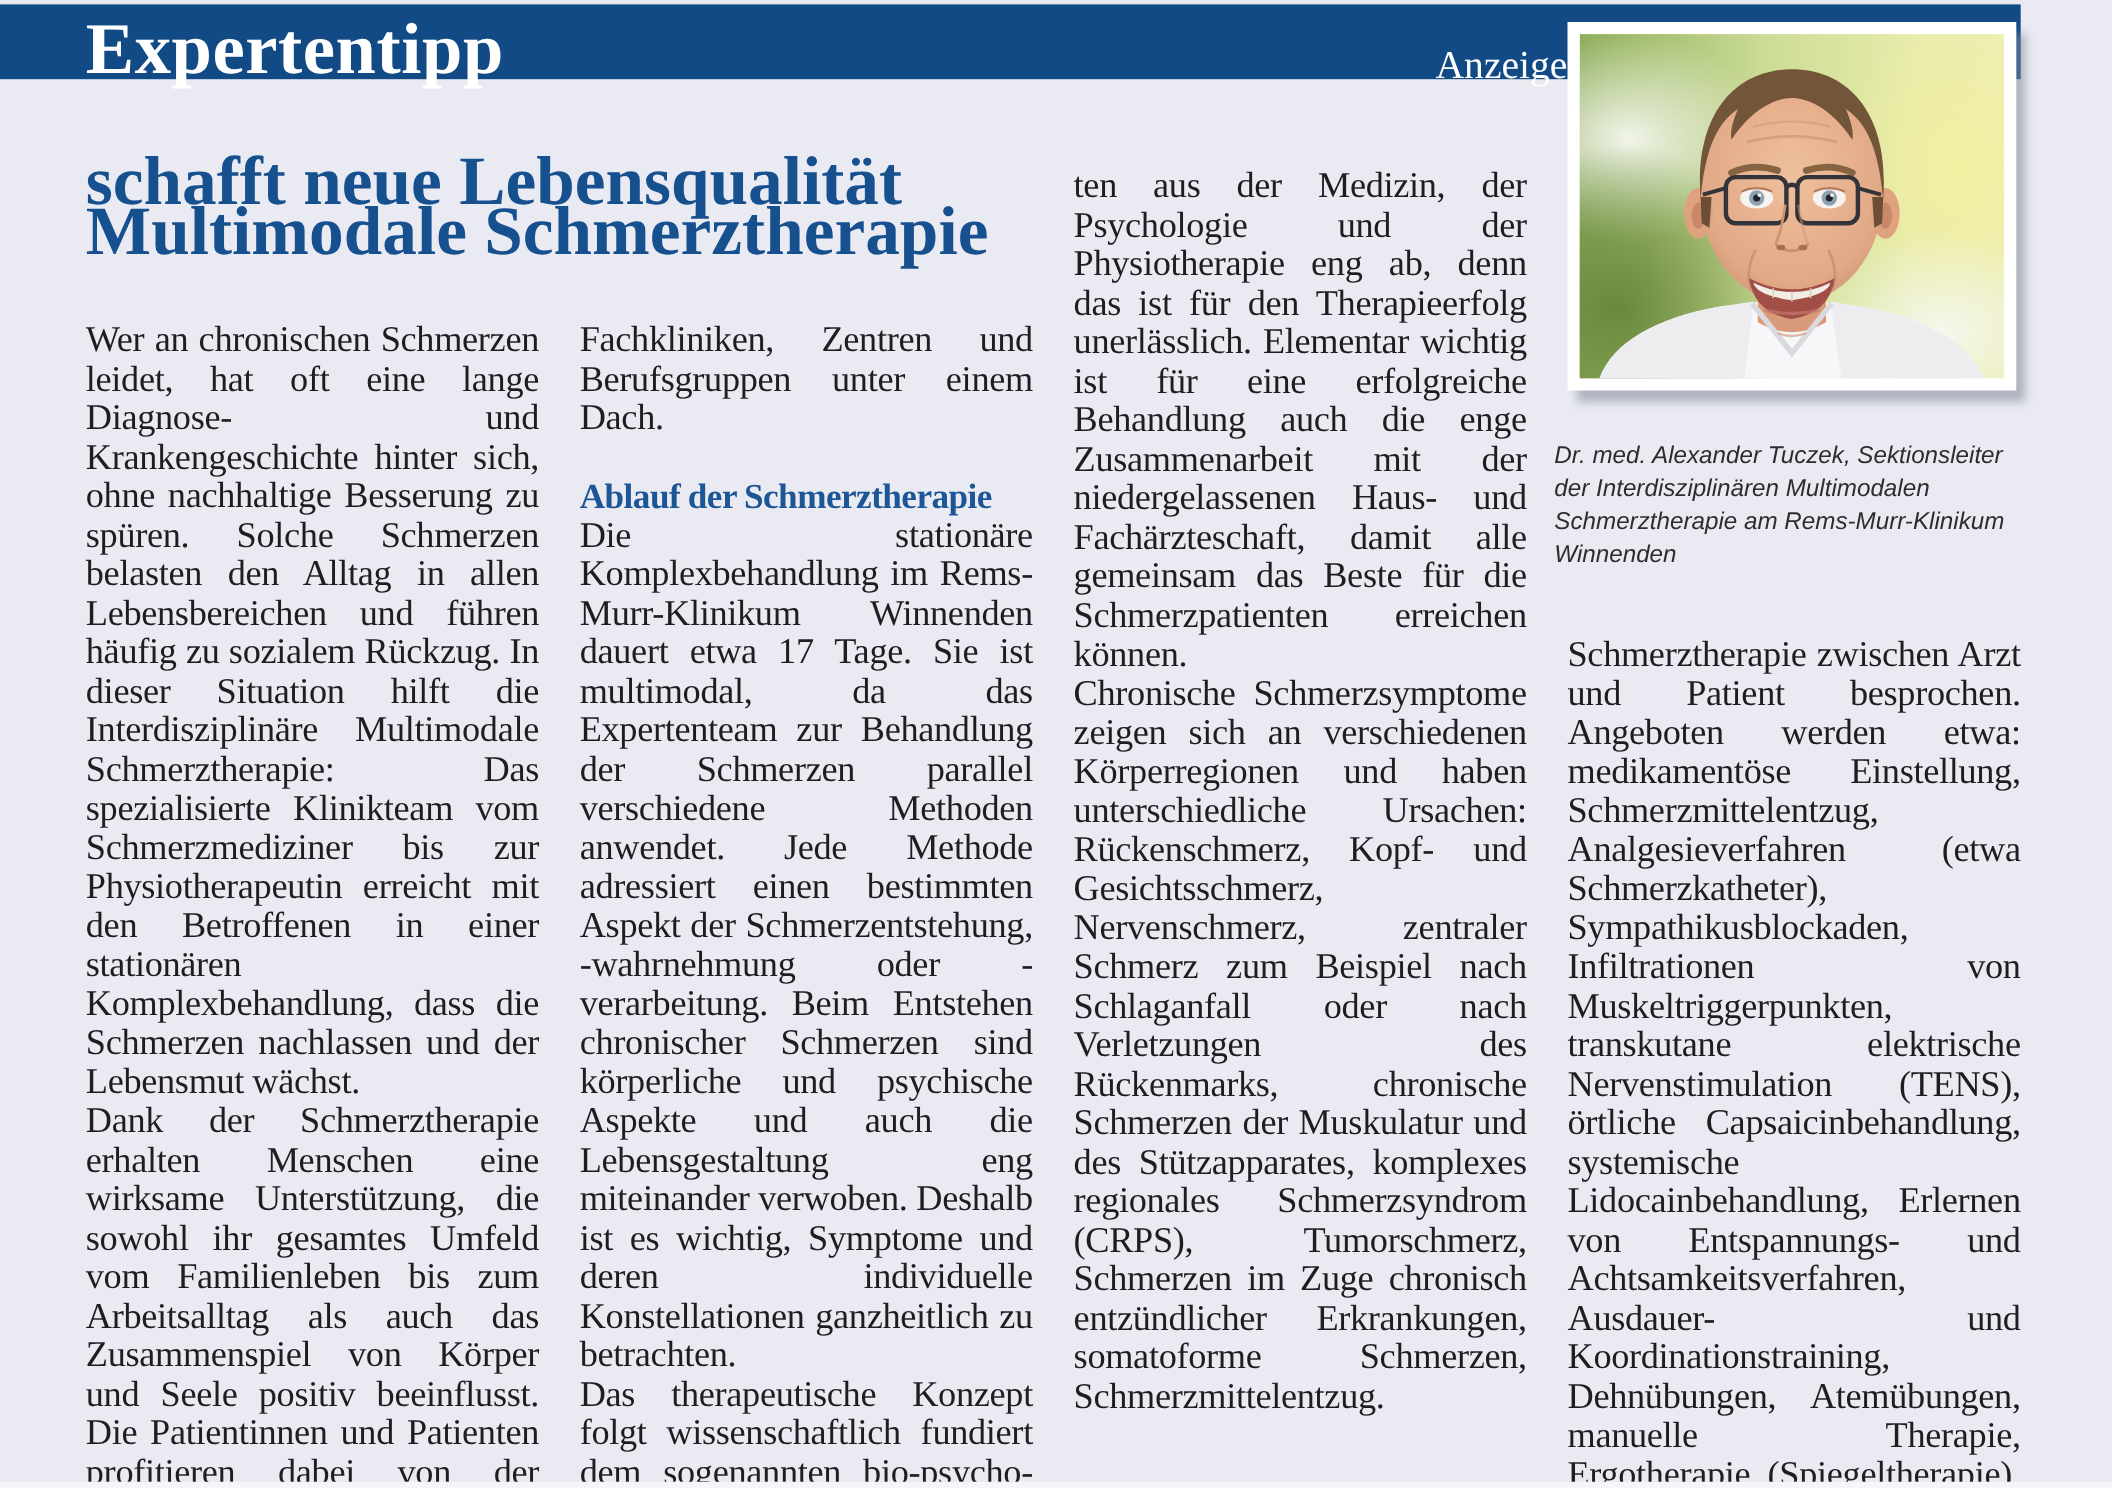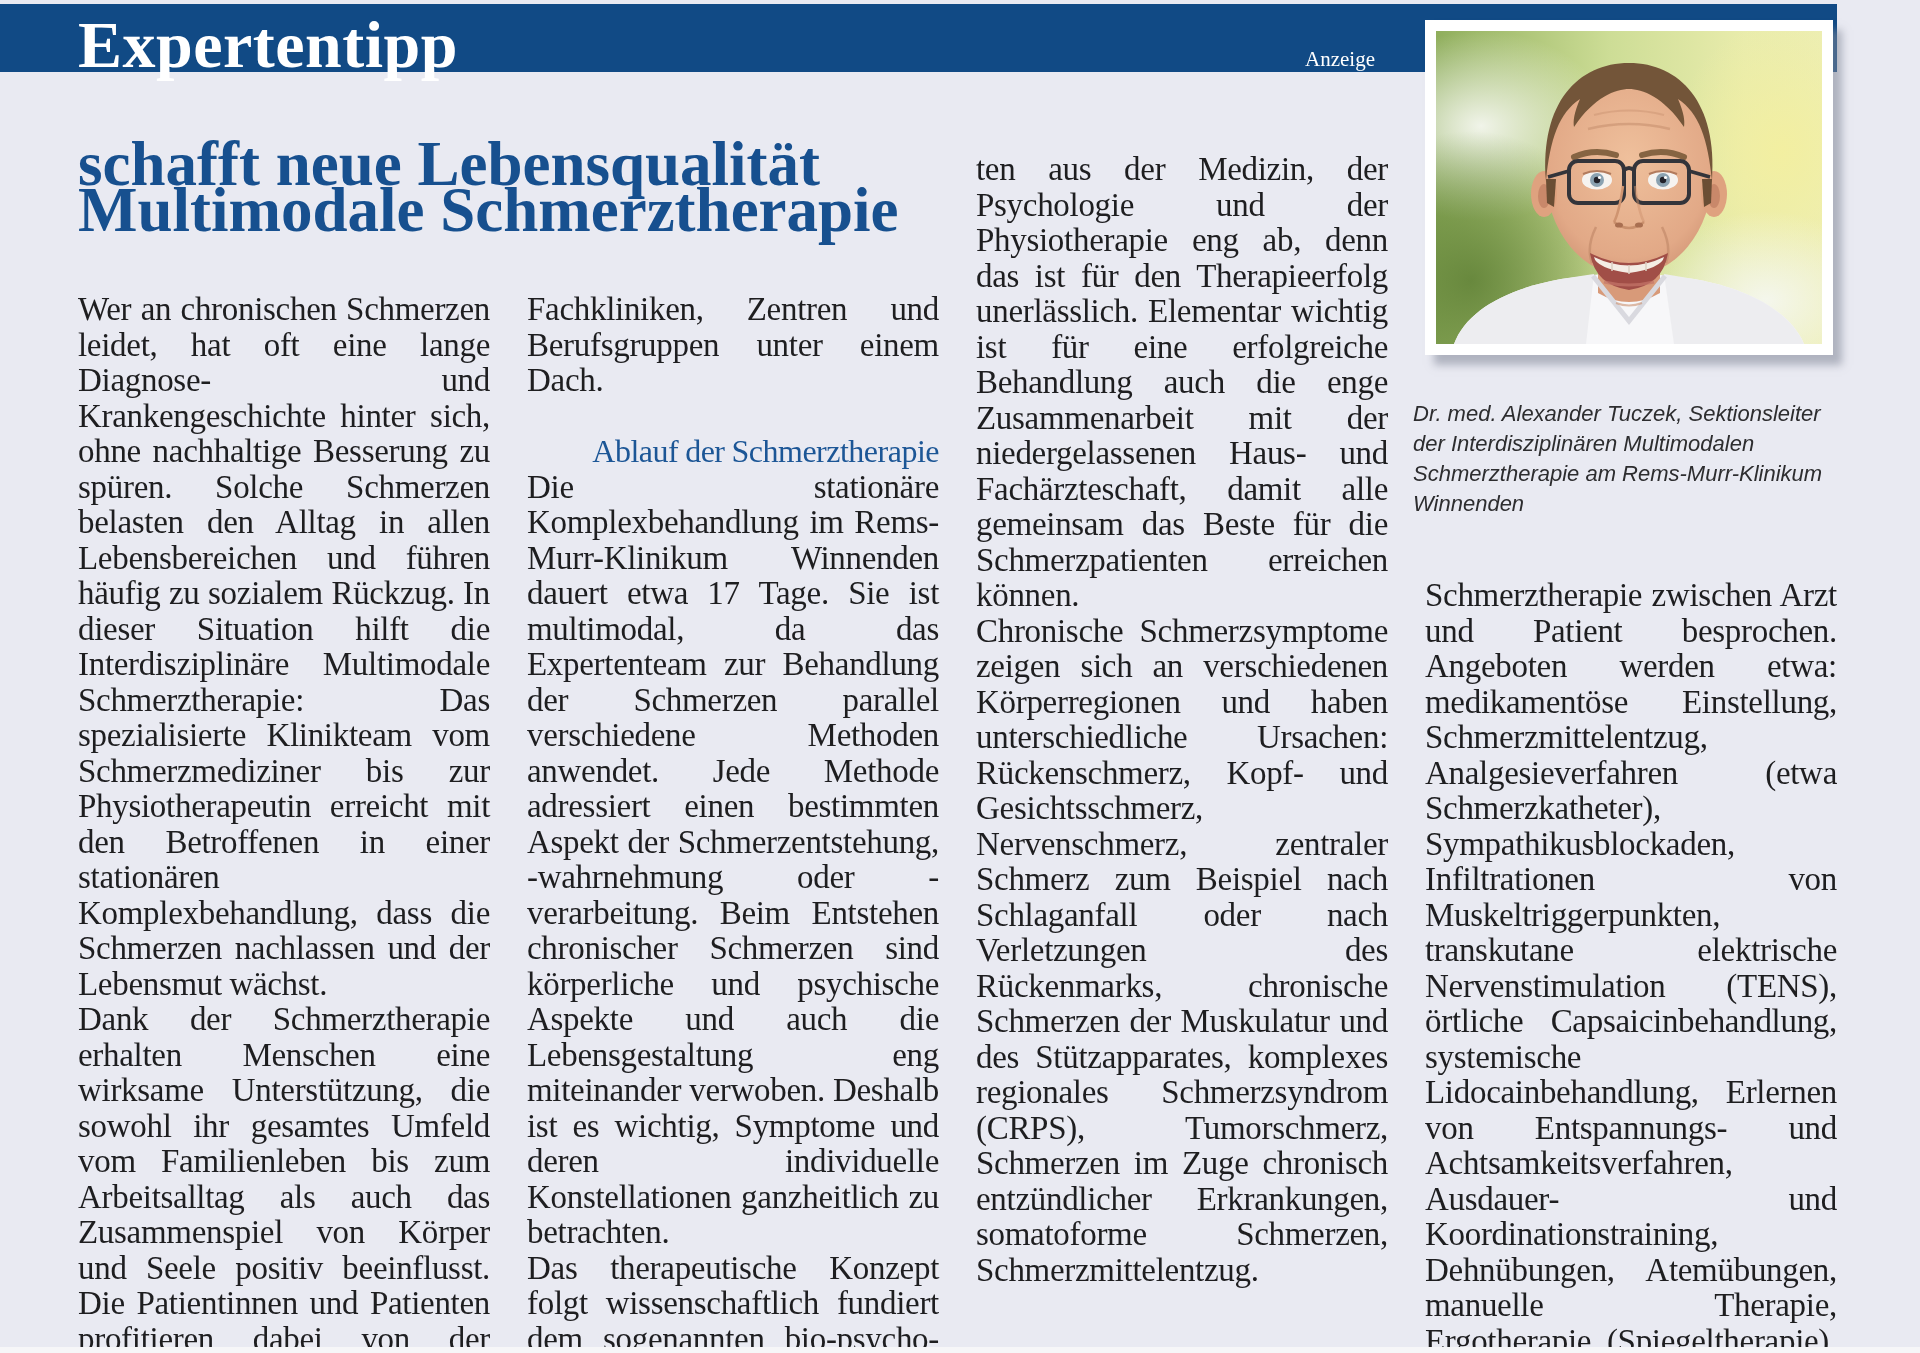--- a/index.html
+++ b/index.html
@@ -15,21 +15,21 @@
     position:absolute; left:0; top:4px; width:1837px; height:68px;
     background:var(--header_bar, #114a85);
   }
   .masthead {
     position:absolute; left:78px; top:0; height:82px; line-height:82px;
     font-size:66px; font-weight:bold; color:var(--masthead_text,#ffffff);
     letter-spacing:0.5px;
   }
   .ad-label {
     position:absolute; left:1305px; top:0; height:82px; line-height:82px;
-    padding-top:14px; font-size:21px; color:var(--masthead_text,#ffffff);
+    padding-top:14px; font-size:36px; color:var(--masthead_text,#ffffff);
   }
   
   .headline {
     position:absolute; left:78px; top:141px; width:1000px;
     font-size:63px; line-height:46px; font-weight:bold;
     color:var(--headline_text,#17508f); letter-spacing:0;
   }
   .headline span { display:block; }
   
   .photo-frame {
@@ -51,23 +51,23 @@
     text-align:justify; hyphens:auto; -webkit-hyphens:auto;
     color:var(--body_text,#1e1e20);
   }
   #col1 { left:78px;   top:292px; }
   #col2 { left:527px;  top:292px; }
   #col3 { left:976px;  top:152px; }
   #col4 { left:1425px; top:578px; }
   .col p { margin:0; }
   .col p.cont { text-align-last:justify; }
   .col h3 {
-    margin-top:35.5px; font-size:32px; line-height:35.5px; font-weight:normal;
+    margin-top:35.5px; font-size:32px; line-height:35.5px; font-weight:bold;
     color:var(--section_heading,#1c5696); letter-spacing:-0.5px;
-    white-space:nowrap; text-align:right;
+    white-space:nowrap; text-align:left;
   }
   .bottom-edge {
     position:absolute; left:0; bottom:0; width:100%; height:6px; background:#f6f6f8;
   }
 </style>
 </head>
 <body>
 
 <div class="page">
 

